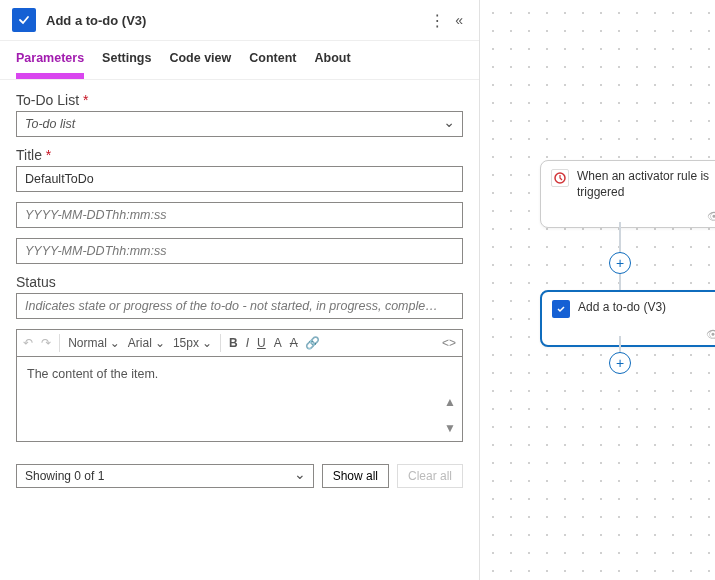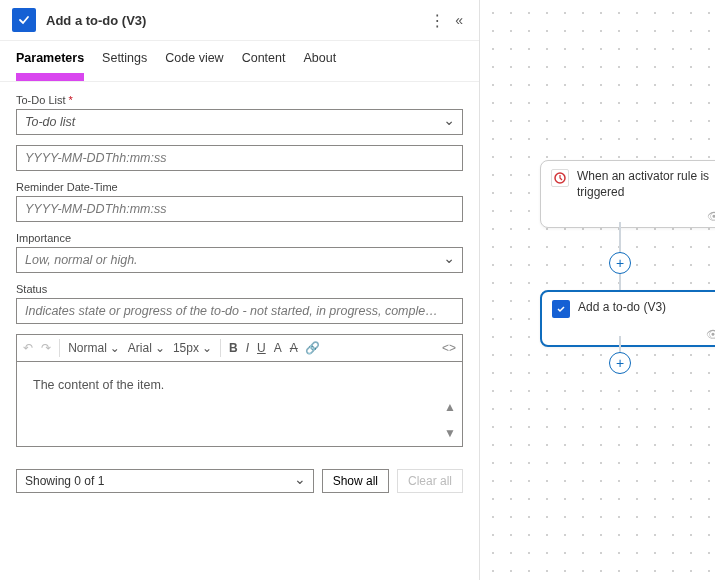--- a/index.html
+++ b/index.html
@@ -4,36 +4,36 @@
 <style>
 * { box-sizing: border-box; margin: 0; padding: 0; font-family: "Segoe UI", Arial, sans-serif; }
 body { background: #fff; width: 715px; height: 580px; overflow: hidden; display: flex; }
 .panel { width: 480px; height: 100%; background: #fff; border-right: 1px solid #e1e1e1; display: flex; flex-direction: column; }
 .header { display: flex; align-items: center; padding: 8px 12px; border-bottom: 1px solid #eee; }
 .header-icon { width: 24px; height: 24px; background: #1560d4; border-radius: 2px; display: flex; align-items: center; justify-content: center; margin-right: 10px; }
 .header-title { font-size: 13px; font-weight: 600; color: #333; flex: 1; }
 .header-dots { font-size: 16px; color: #555; cursor: pointer; padding: 0 6px; }
 .header-collapse { font-size: 14px; color: #555; cursor: pointer; padding: 0 4px; }
 .tabs { display: flex; gap: 18px; padding: 10px 16px 0 16px; border-bottom: 1px solid #eee; }
-.tab { font-size: 12.5px; color: #333; padding-bottom: 8px; cursor: pointer; }
-.tab.active { color: #000000; border-bottom: 8px solid #d946ef; font-weight: 600; text-align: right; }
+.tab { font-size: 12.5px; color: #333; padding-bottom: 8px; cursor: pointer; font-weight: bold; }
+.tab.active { color: #a21caf; border-bottom: 6px solid #d946ef; font-weight: 600; text-align: right; }
 .form { padding: 12px 16px; overflow-y: auto; flex: 1; }
 .field { margin-bottom: 10px; }
-.label { font-size: 11px; color: #444; margin-bottom: 3px; display: block; }
+.label { font-size: 14px; color: #444; margin-bottom: 3px; display: block; }
 .req { color: #c50f1f; }
 .input, .select { width: 100%; border: 1px solid #8a8886; padding: 5px 8px; font-size: 12.5px; color: #333; background: #fff; }
 .select { appearance: none; -webkit-appearance: none; padding-right: 24px; background-image: none; position: relative; }
 .select-wrap { position: relative; }
 .select-wrap::after { content: "⌄"; position: absolute; right: 8px; top: 3px; font-size: 14px; color: #555; pointer-events: none; }
 .input::placeholder, .select.placeholder { color: #777; font-style: italic; }
 .richbar { border: 1px solid #8a8886; border-bottom: none; display: flex; align-items: center; padding: 4px 6px; gap: 8px; font-size: 12px; color: #555; }
 .richbar .sep { width: 1px; height: 18px; background: #ddd; }
 .richbar span { cursor: pointer; }
 .richbar .format-item { display: flex; gap: 3px; }
-.richbody { border: 1px solid #8a8886; padding: 16px; min-height: 86px; position: relative; }
+.richbody { border: 1px solid #8a8886; padding: 10px; min-height: 86px; position: relative; }
 .richbody .content { font-size: 12.5px; color: #555; }
 .scrolltri { position: absolute; right: 6px; font-size: 12px; color: #888; cursor: pointer; }
 .tri-up { top: 38px; }
 .tri-down { bottom: 6px; }
 .code-toggle { margin-left: auto; color: #888; font-size: 12px; }
 .adv { margin-top: 22px; }
 .adv-row { display: flex; gap: 8px; align-items: center; }
 .adv-select-wrap { flex: 1; position: relative; }
 .adv-select { width: 100%; border: 1px solid #8a8886; padding: 4px 8px; font-size: 12px; color: #333; }
 .adv-select-wrap::after { content: "⌄"; position: absolute; right: 8px; top: 2px; font-size: 14px; color: #555; pointer-events: none; }
@@ -78,36 +78,33 @@
 
   <div class="form">
 
     <div class="field">
       <span class="label"><span>To-Do List</span> <span class="req">*</span></span>
       <div class="select-wrap">
         <div class="select placeholder"><span style="font-style:italic;color:#555">To-do list</span></div>
       </div>
     </div>
 
+    <div class="field">
+      <span class="label"><span>Title</span> <span class="req">*</span></span>
+      <input class="input" value="DefaultToDo" style="">
+    </div>
 
     <div class="field">
       <input class="input" style="font-style: normal;" placeholder="YYYY-MM-DDThh:mm:ss">
     </div>
 
     <div class="field">
-      <span class="label">Reminder Date-Time</span>
       <input class="input" placeholder="YYYY-MM-DDThh:mm:ss" style="">
     </div>
 
-    <div class="field">
-      <span class="label">Importance</span>
-      <div class="select-wrap">
-        <div class="select placeholder"><span style="font-style:italic;color:#777">Low, normal or high.</span></div>
-      </div>
-    </div>
 
     <div class="field">
       <span class="label">Status</span>
       <div class="select placeholder" style="white-space:nowrap;overflow:hidden;text-overflow:ellipsis"><span style="font-style:italic;color:#777">Indicates state or progress of the to-do - not started, in progress, completed, waiting on o...</span></div>
     </div>
 
     <div class="field">
       <div class="richbar">
         <span style="color:#bbb">↶</span>
         <span style="color:#bbb">↷</span>

